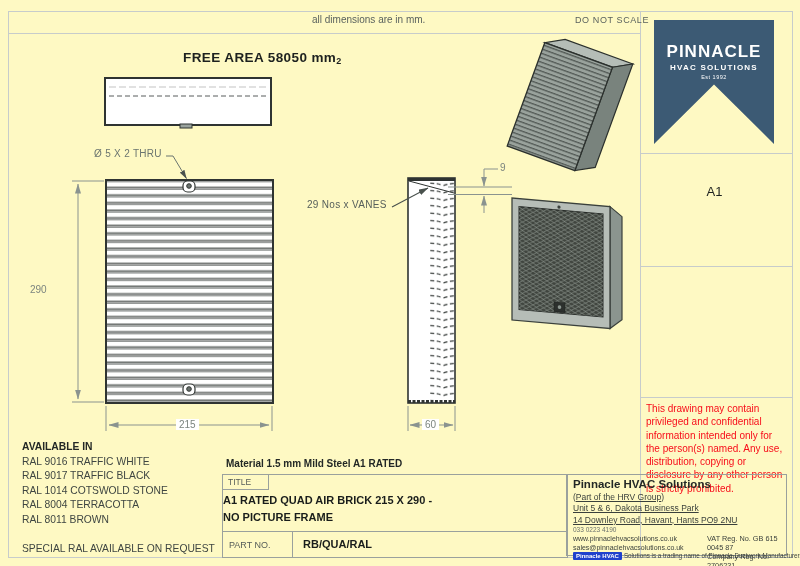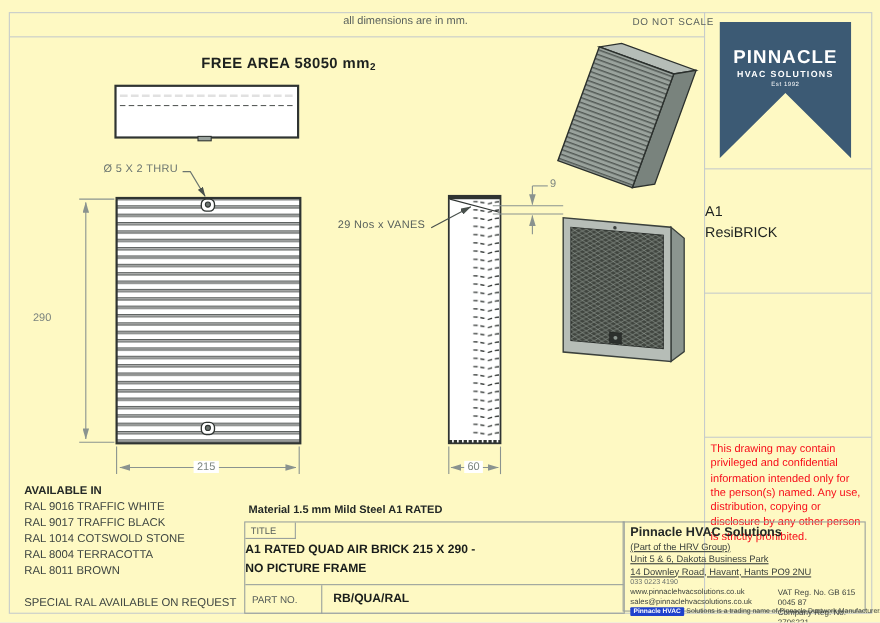--- a/index.html
+++ b/index.html
@@ -34,21 +34,21 @@
   
   .vline{left:640px;top:11px;width:1px;height:546px;background:#c7cccb;}
   .rc-h1{left:640px;top:153px;width:152px;height:1px;}
   .rc-h2{left:640px;top:266px;width:152px;height:1px;}
   .rc-h3{left:640px;top:397px;width:152px;height:1px;}
   .logo{left:654px;top:20px;width:120px;height:124px;background:#3c5a74;
         clip-path:polygon(0 0,100% 0,100% 100%,50% 52%,0 100%);text-align:center;color:#fff;}
   .logo .nm{margin-top:22px;font-size:17px;font-weight:bold;letter-spacing:1px;}
   .logo .sb{font-size:8px;font-weight:bold;letter-spacing:1.2px;margin-top:1px;}
   .logo .est{font-size:5.5px;letter-spacing:.5px;margin-top:2px;}
-  .prod-box{left:641px;top:182px;width:147px;text-align:left;font-size:13px;color:#1d211f;line-height:19px;}
+  .prod-box{left:641px;top:182px;width:147px;text-align:center;font-size:13px;color:#1d211f;line-height:19px;}
   .warning{left:646px;top:402px;width:138px;font-size:10px;line-height:13.3px;color:#f70d1a;}
   
   .addr{left:566px;top:474px;width:221px;height:82px;border:1px solid #9aa19d;box-sizing:border-box;
         padding:3px 6px;color:#3a403c;}
   .addr .nm{font-size:11.5px;font-weight:bold;color:#232826;}
   .addr .ln{font-size:8.5px;margin-top:1.5px;text-decoration:underline;}
   .addr .ph{font-size:6.5px;color:#6a716d;margin-top:1px;}
   .addr .cols{position:relative;margin-top:1px;height:17px;}
   .addr .c-l{position:absolute;left:0;top:0;font-size:7px;line-height:9px;}
   .addr .c-r{position:absolute;left:134px;top:0;font-size:7.3px;line-height:9px;}
@@ -206,21 +206,20 @@
   </div>
 
   <div class="abs logo">
     <div class="nm">PINNACLE</div>
     <div class="sb">HVAC SOLUTIONS</div>
     <div class="est">Est 1992</div>
   </div>
 
   <div class="abs prod-box">
     <div>A1</div>
-    <div>ResiBRICK</div>
   </div>
 
   <div class="abs warning">This drawing may contain privileged and confidential information intended only for the person(s) named. Any use, distribution, copying or disclosure by any other person is strictly prohibited.</div>
 
   <div class="abs addr">
     <div class="nm">Pinnacle HVAC Solutions</div>
     <div class="ln">(Part of the HRV Group)</div>
     <div class="ln">Unit 5 &amp; 6, Dakota Business Park</div>
     <div class="ln">14 Downley Road, Havant, Hants PO9 2NU</div>
     <div class="ph">033 0223 4190</div>

